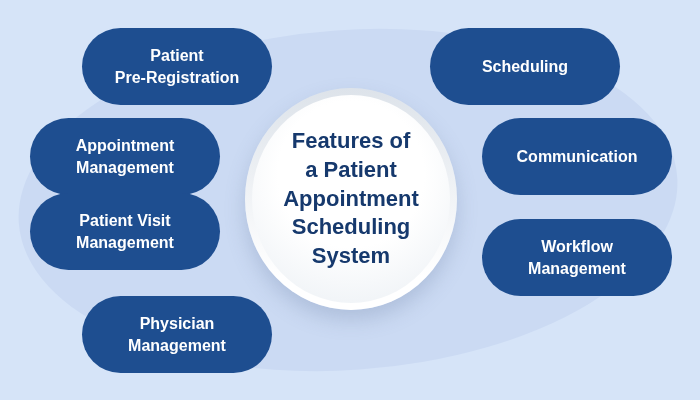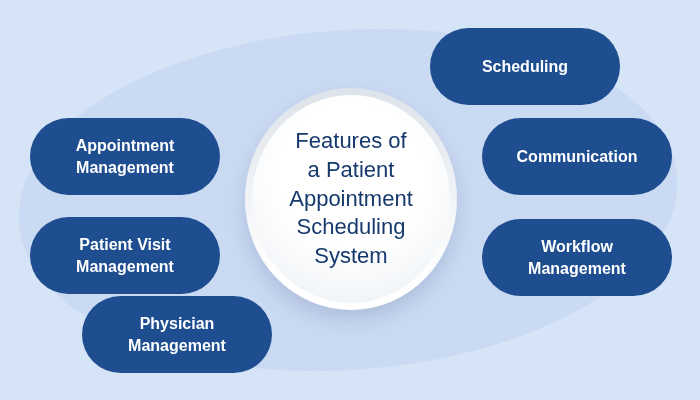--- a/index.html
+++ b/index.html
@@ -49,21 +49,21 @@
   }
   .center-text {
     position: absolute;
     inset: 0;
     display: flex;
     align-items: center;
     justify-content: center;
     text-align: center;
     white-space: pre-line;
     font-size: 22px;
-    font-weight: normal;
+    font-weight: bold;
     line-height: 1.31;
     color: var(--title-text, #16396d);
   }
   .pill {
     position: absolute;
     width: 190px;
     height: 77px;
     border-radius: 39px;
     background: var(--pill, #1e4e90);
     display: flex;
@@ -71,21 +71,21 @@
     justify-content: center;
     text-align: center;
     white-space: pre-line;
     font-size: 16px;
     font-weight: bold;
     line-height: 1.35;
     color: var(--pill-text, #ffffff);
   }
   .p1 { left: 82px;  top: 28px;  }
   .p2 { left: 30px;  top: 118px; }
-  .p3 { left: 30px;  top: 217px; }
+  .p3 { left: 30px;  top: 193px; }
   .p4 { left: 82px;  top: 296px; text-align: center; }
   .p5 { left: 430px; top: 28px;  }
   .p6 { left: 482px; top: 118px; }
   .p7 { left: 482px; top: 219px; }
   .p8 { left: 430px; top: 296px; }
 </style>
 </head>
 <body>
 
 <div class="canvas">
@@ -94,20 +94,22 @@
 
   <div class="center-ring">
     <div class="center-fill"></div>
     <div class="center-text">Features of
 a Patient
 Appointment
 Scheduling
 System</div>
   </div>
 
+  <div class="pill p1">Patient
+Pre-Registration</div>
 
   <div class="pill p2">Appointment
 Management</div>
 
   <div class="pill p3">Patient Visit
 Management</div>
 
   <div class="pill p4">Physician
 Management</div>
 

